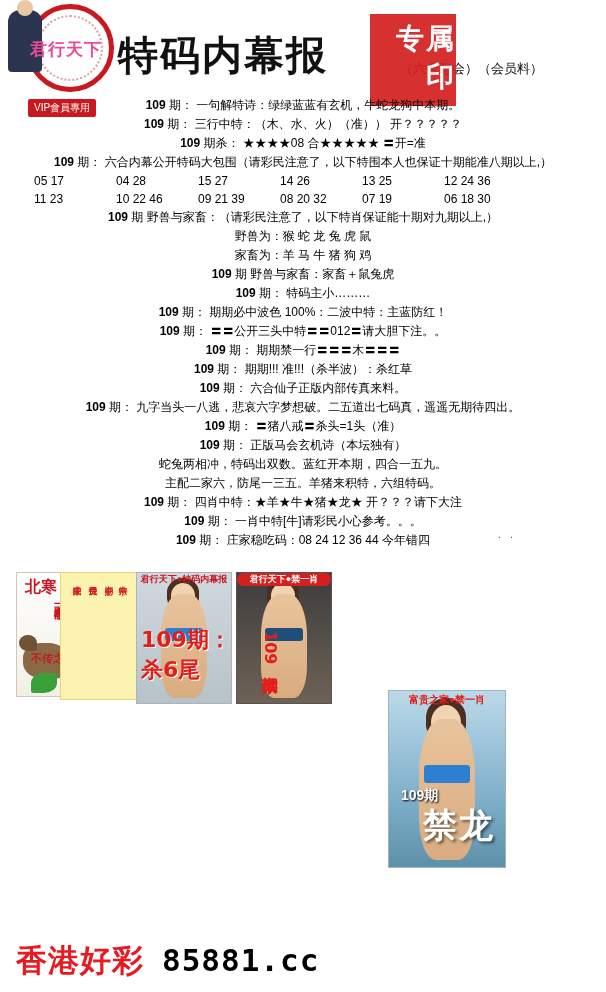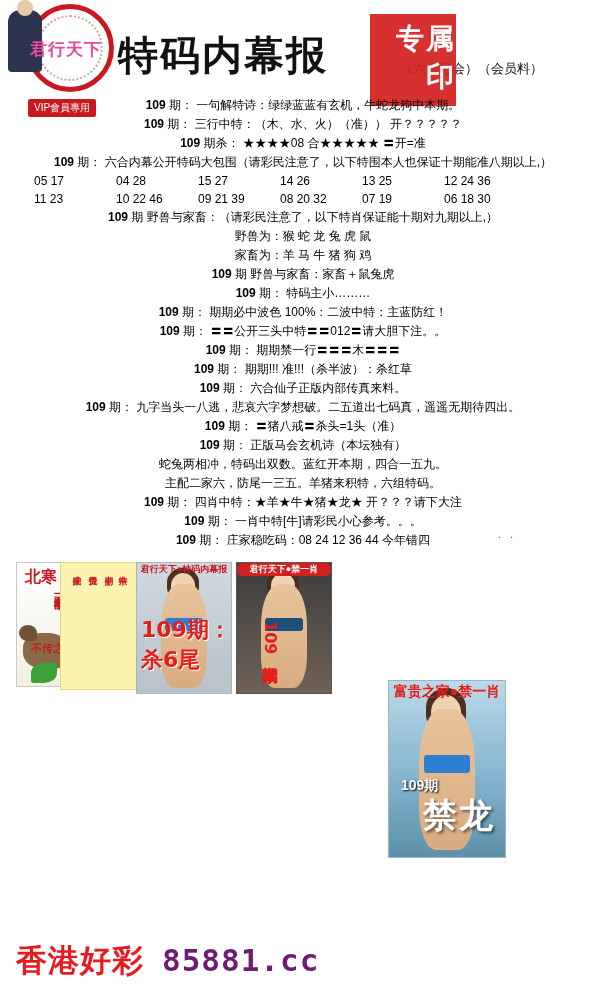--- a/index.html
+++ b/index.html
@@ -160,21 +160,21 @@
     font-size: 12px;
   }
   .numrow span {
     display: inline-block;
     width: 82px;
   }
 
   
   .images {
     position: relative;
-    margin-top: 12px;
+    margin-top: 22px;
     height: 300px;
   }
   .img-card {
     position: absolute;
     overflow: hidden;
     box-sizing: border-box;
   }
   #img-wolf {
     left: 16px;
     top: 0;
@@ -367,21 +367,21 @@
     height: 178px;
     background: linear-gradient(#bcd9e8, #7fb0cc 60%, #5d90a8);
     border: 1px solid #9ab6c4;
   }
   #img-girl3 .cap-top {
     position: absolute;
     left: 0;
     top: 2px;
     width: 100%;
     text-align: center;
-    font-size: 14px;
+    font-size: 10px;
     color: #e31d1a;
     font-weight: bold;
   }
   #img-girl3 .cap-num {
     position: absolute;
     left: 12px;
     top: 96px;
     font-size: 14px;
     font-weight: bold;
     color: #ffffff;
@@ -414,21 +414,21 @@
   .footer .fbrand {
     font-size: 31px;
     font-weight: bold;
     color: #e8191f;
     font-family: "DejaVu Sans", sans-serif;
     letter-spacing: 1px;
   }
   .footer .fsite {
     font-size: 31px;
     font-weight: bold;
-    color: #701a75;
+    color: #000000;
     font-family: "DejaVu Sans Mono", monospace;
     letter-spacing: 1px;
   }
   .dots {
     position: absolute;
     right: 90px;
     top: 528px;
     font-size: 11px;
     color: #555;
     letter-spacing: 3px;

